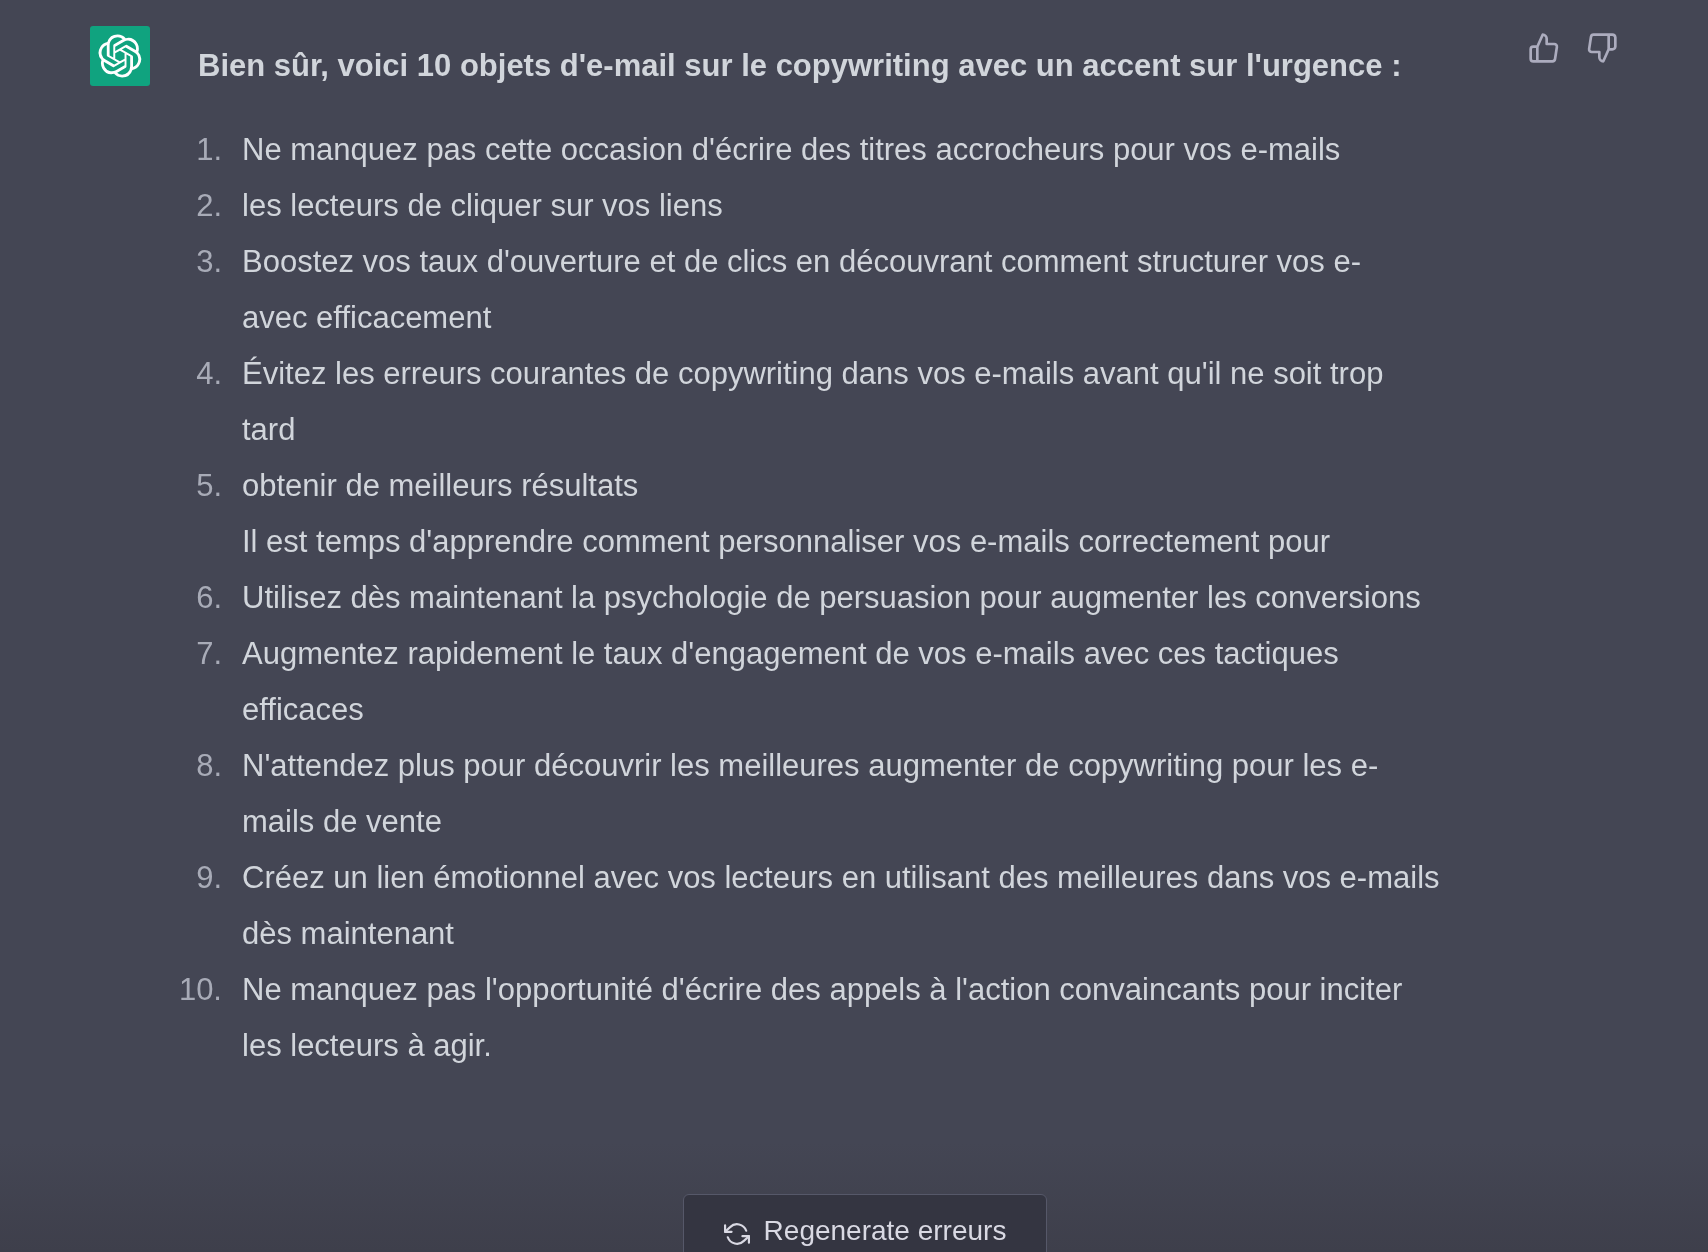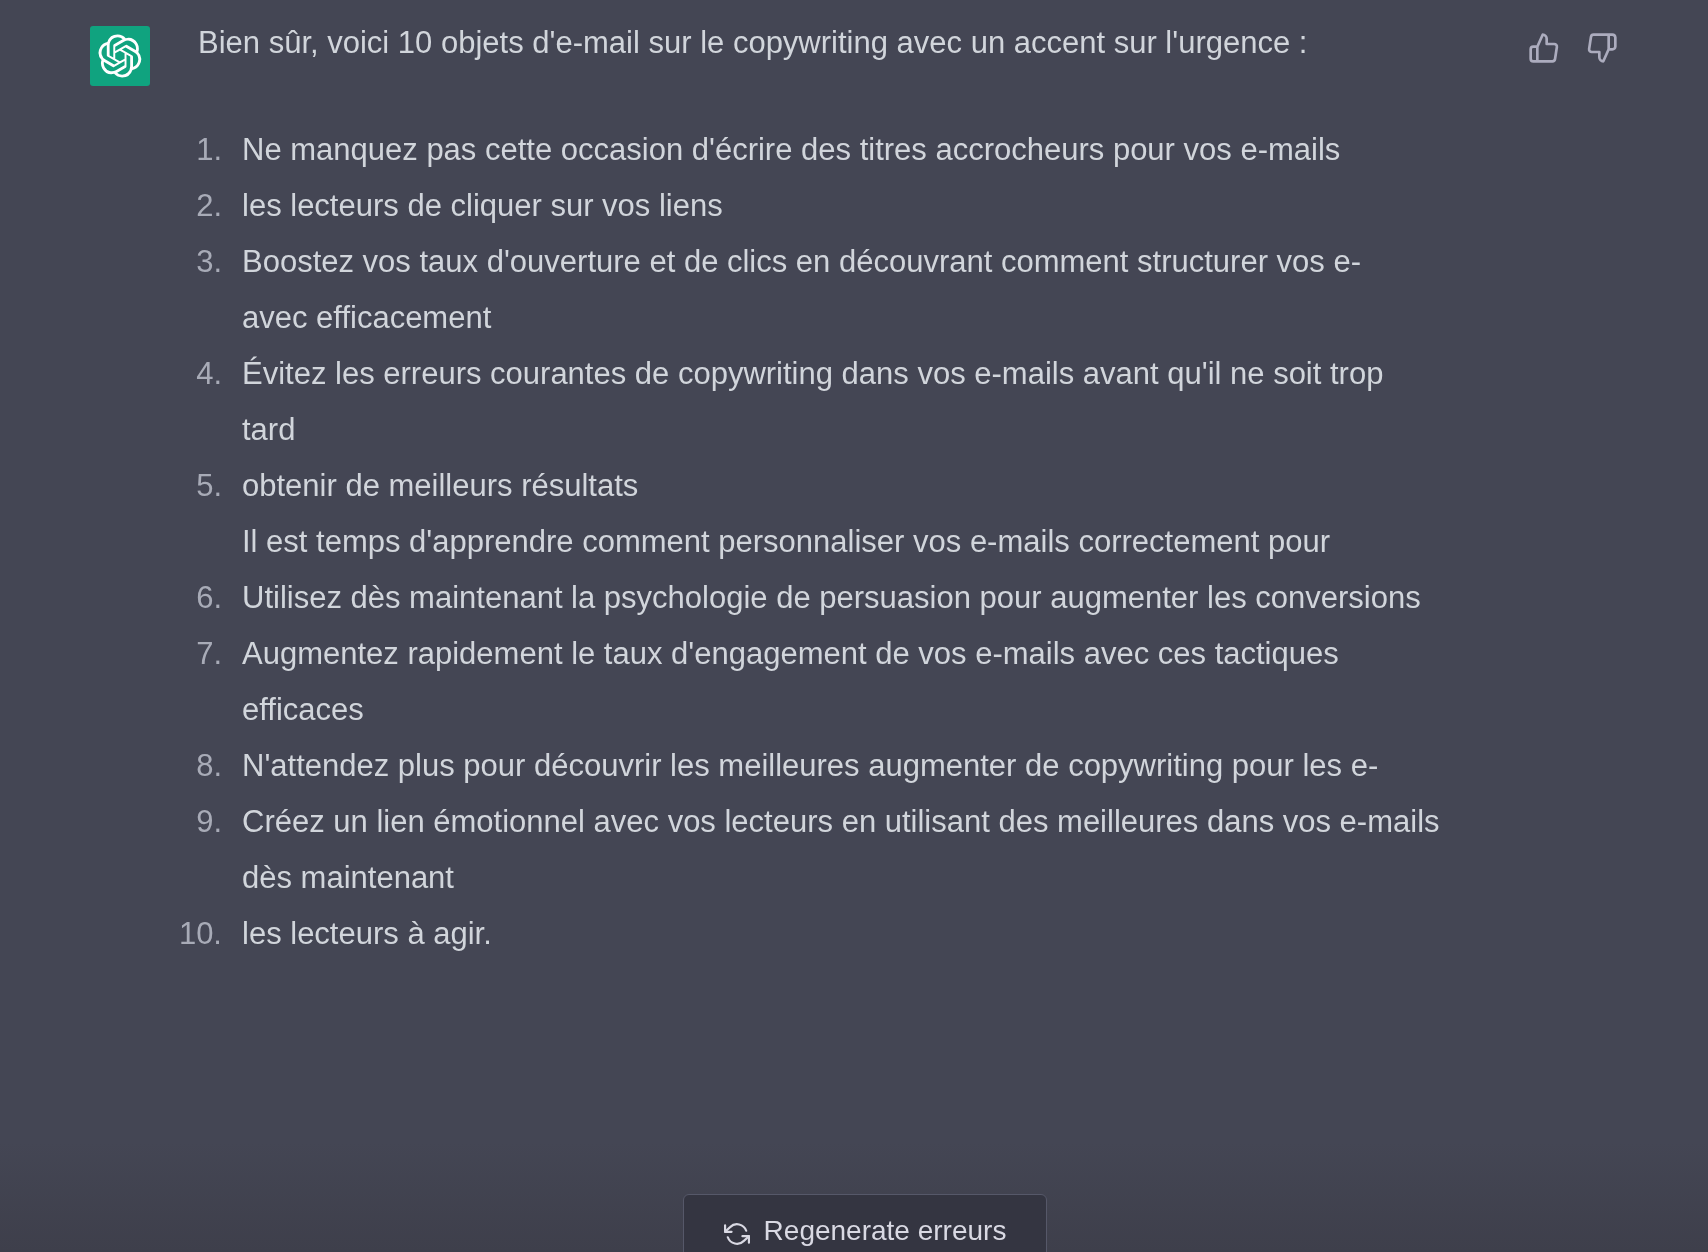--- a/index.html
+++ b/index.html
@@ -11,23 +11,23 @@
     }
     .page { position: relative; width: 1708px; height: 1252px; background: #444654; }
     .avatar {
       position: absolute; left: 90px; top: 26px;
       width: 60px; height: 60px; border-radius: 3px;
       background: #10A37F;
       display: flex; align-items: center; justify-content: center;
     }
     .avatar svg { width: 44px; height: 44px; }
     .intro {
-      position: absolute; left: 198px; top: 20px;
+      position: absolute; left: 198px; top: 43px;
       font-size: 31px; line-height: 46px;
-      color: #D1D5DB; white-space: nowrap;
+      color: #D1D5DB; white-space: nowrap; font-weight: bold;
     }
     .feedback {
       position: absolute; top: 30px; left: 1526px;
       display: flex; gap: 22px;
     }
     .feedback .fb-btn {
       width: 36px; height: 36px;
       display: flex; align-items: center; justify-content: center;
       cursor: pointer;
     }
@@ -119,28 +119,30 @@
       <div>Utilisez dès maintenant la psychologie de persuasion pour augmenter les conversions</div>
     </li>
     <li class="list-item">
       <span class="num">7.</span>
       <div>Augmentez rapidement le taux d'engagement de vos e-mails avec ces tactiques</div>
       <div>efficaces</div>
     </li>
     <li class="list-item">
       <span class="num">8.</span>
       <div>N'attendez plus pour découvrir les meilleures augmenter de copywriting pour les e-</div>
+      <div>mails de vente</div>
     </li>
     <li class="list-item">
       <span class="num">9.</span>
       <div>Créez un lien émotionnel avec vos lecteurs en utilisant des meilleures dans vos e-mails</div>
       <div>dès maintenant</div>
     </li>
     <li class="list-item">
       <span class="num">10.</span>
+      <div>Ne manquez pas l'opportunité d'écrire des appels à l'action convaincants pour inciter</div>
       <div>les lecteurs à agir.</div>
     </li>
   </ol>
 
   <div class="bottom-fade"></div>
 
   <div class="regen">
     <svg viewBox="0 0 24 24" fill="none" stroke="#D9D9E3" stroke-width="2" stroke-linecap="round" stroke-linejoin="round">
       <polyline points="1 4 1 10 7 10"></polyline>
       <polyline points="23 20 23 14 17 14"></polyline>

